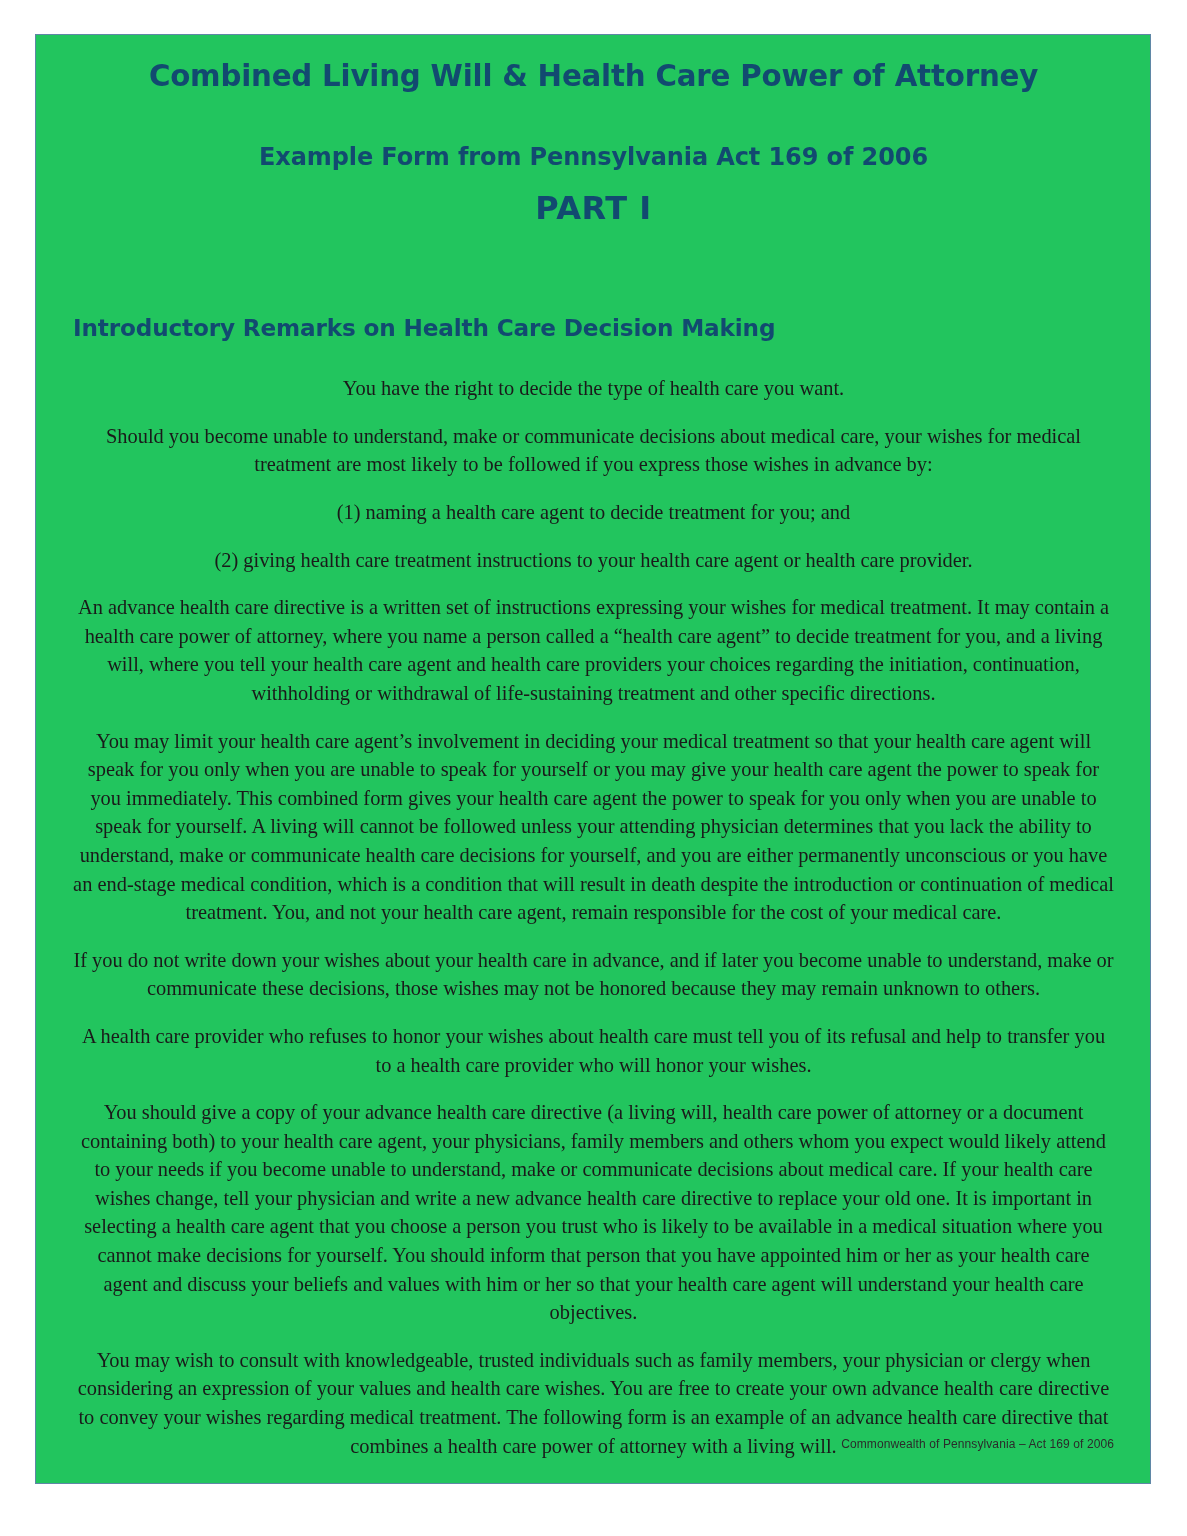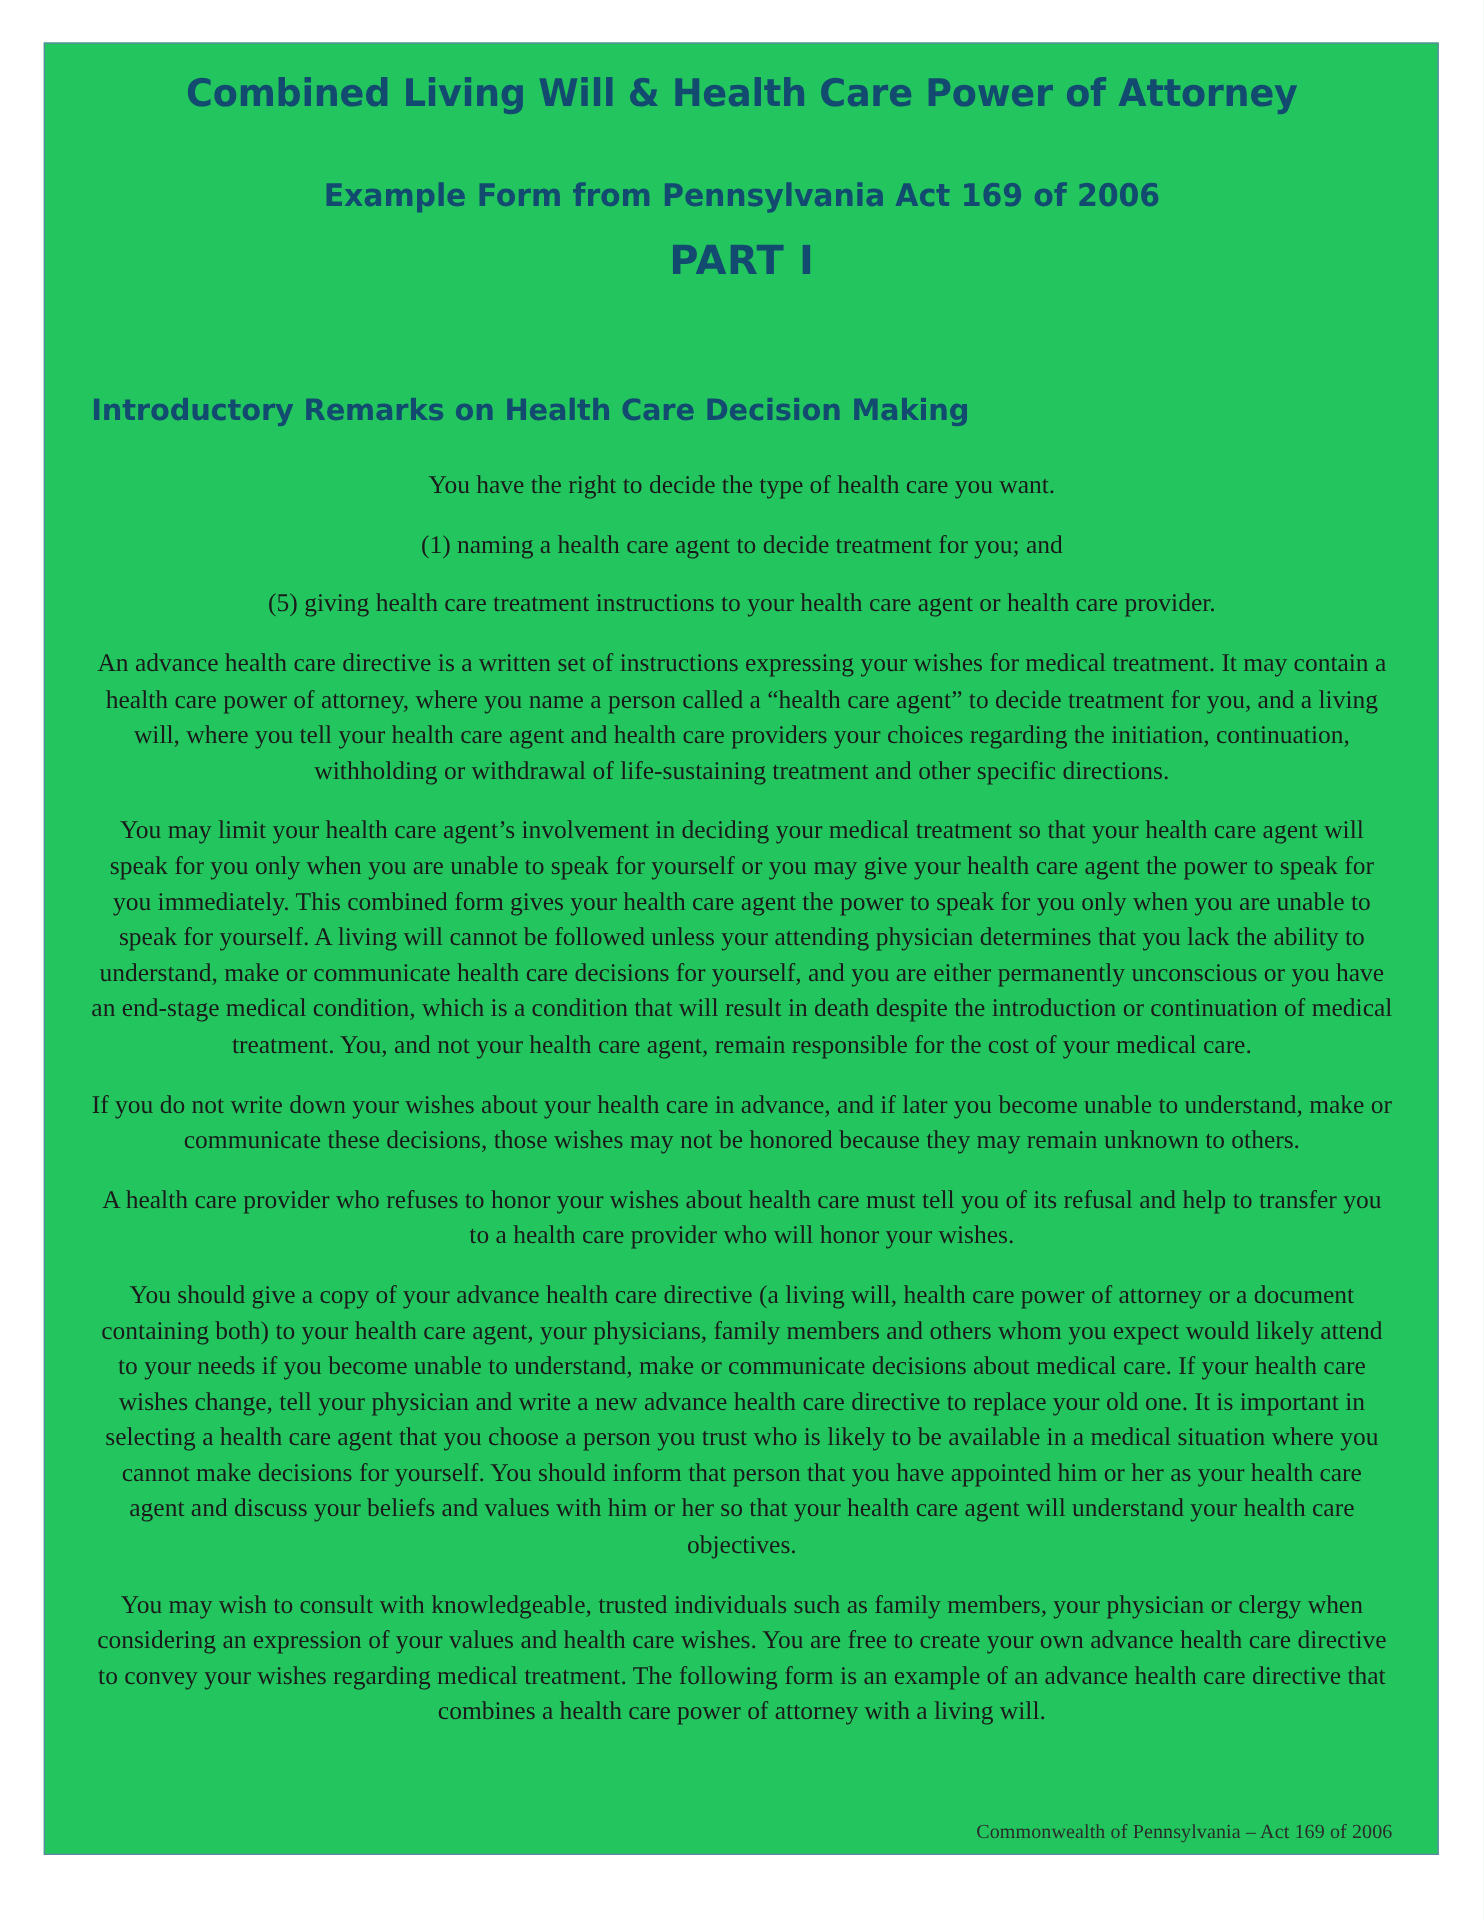--- a/index.html
+++ b/index.html
@@ -99,23 +99,23 @@
     margin: 0 0 19px 0;
     text-align: center;
     text-rendering: optimizeLegibility;
   }
   .body-copy p:last-child { margin-bottom: 16px; }
 
   
   .footer-note {
     position: absolute;
     right: 36px;
-    bottom: 8px;
-    font-family: Liberation Serif, serif;
-    font-size: 16px;
+    bottom: 32px;
+    font-family: Liberation Sans, sans-serif;
+    font-size: 12px;
     color: #2b2b2b;
     white-space: nowrap;
     letter-spacing: 0.1px;
   }
 </style>
 </head>
 <body>
 
 <div id="page">
   <div class="inner">
@@ -123,22 +123,23 @@
     <div class="title-block">
       <h1 class="doc-title">Combined Living Will &amp; Health Care Power of Attorney</h1>
       <h2 class="doc-subtitle">Example Form from Pennsylvania Act 169 of 2006</h2>
       <h2 class="doc-part">PART I</h2>
     </div>
 
     <h3 class="section-heading">Introductory Remarks on Health Care Decision Making</h3>
 
     <div class="body-copy">
       <p>You have the right to decide the type of health care you want.</p>
+      <p>Should you become unable to understand, make or communicate decisions about medical care, your wishes for medical treatment are most likely to be followed if you express those wishes in advance by:</p>
       <p>(1) naming a health care agent to decide treatment for you; and</p>
-      <p>(5) giving health care treatment instructions to your health care agent or health care provider.</p>
+      <p>(2) giving health care treatment instructions to your health care agent or health care provider.</p>
       <p>An advance health care directive is a written set of instructions expressing your wishes for medical treatment. It may contain a health care power of attorney, where you name a person called a “health care agent” to decide treatment for you, and a living will, where you tell your health care agent and health care providers your choices regarding the initiation, continuation, withholding or withdrawal of life-sustaining treatment and other specific directions.</p>
       <p>You may limit your health care agent’s involvement in deciding your medical treatment so that your health care agent will speak for you only when you are unable to speak for yourself or you may give your health care agent the power to speak for you immediately. This combined form gives your health care agent the power to speak for you only when you are unable to speak for yourself. A living will cannot be followed unless your attending physician determines that you lack the ability to understand, make or communicate health care decisions for yourself, and you are either permanently unconscious or you have an end-stage medical condition, which is a condition that will result in death despite the introduction or continuation of medical treatment. You, and not your health care agent, remain responsible for the cost of your medical care.</p>
       <p>If you do not write down your wishes about your health care in advance, and if later you become unable to understand, make or communicate these decisions, those wishes may not be honored because they may remain unknown to others.</p>
       <p>A health care provider who refuses to honor your wishes about health care must tell you of its refusal and help to transfer you to a health care provider who will honor your wishes.</p>
       <p>You should give a copy of your advance health care directive (a living will, health care power of attorney or a document containing both) to your health care agent, your physicians, family members and others whom you expect would likely attend to your needs if you become unable to understand, make or communicate decisions about medical care. If your health care wishes change, tell your physician and write a new advance health care directive to replace your old one. It is important in selecting a health care agent that you choose a person you trust who is likely to be available in a medical situation where you cannot make decisions for yourself. You should inform that person that you have appointed him or her as your health care agent and discuss your beliefs and values with him or her so that your health care agent will understand your health care objectives.</p>
       <p>You may wish to consult with knowledgeable, trusted individuals such as family members, your physician or clergy when considering an expression of your values and health care wishes. You are free to create your own advance health care directive to convey your wishes regarding medical treatment. The following form is an example of an advance health care directive that combines a health care power of attorney with a living will.</p>
     </div>
 
     <div class="footer-note">Commonwealth of Pennsylvania – Act 169 of 2006</div>
 

